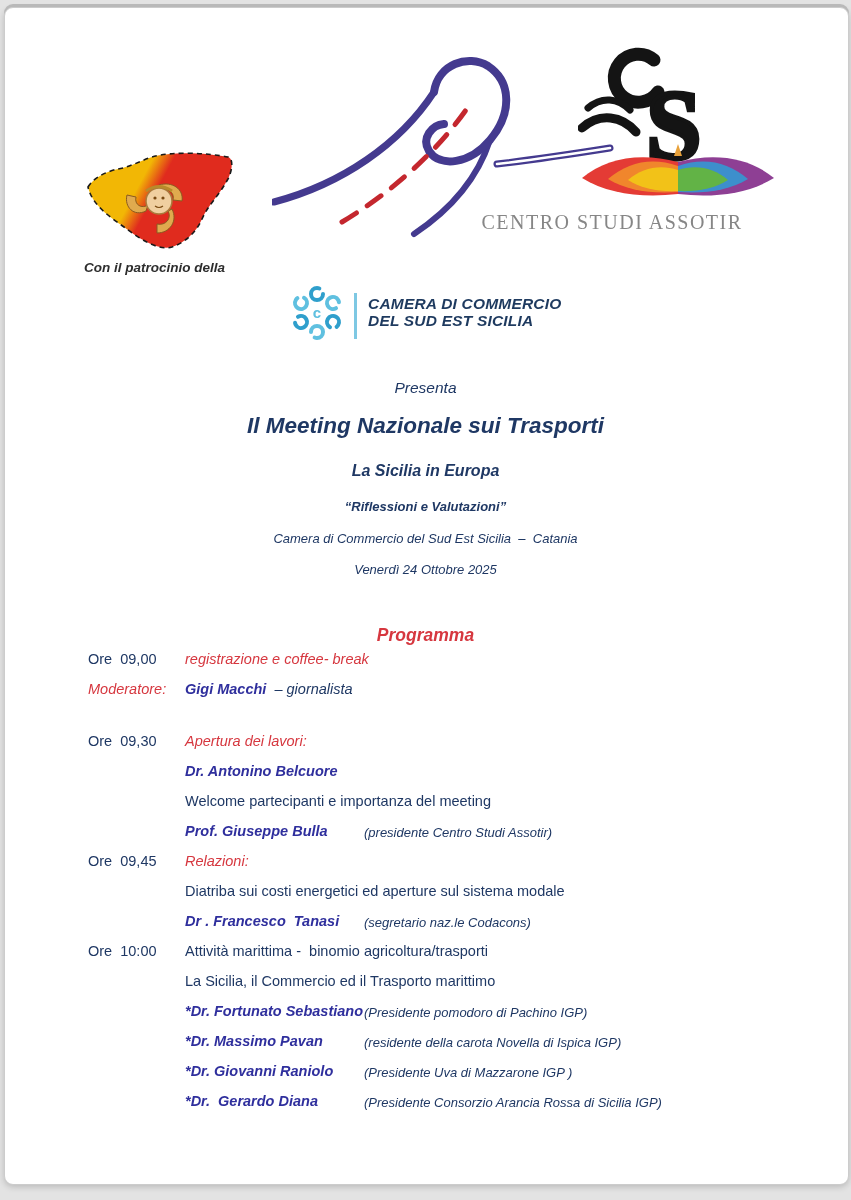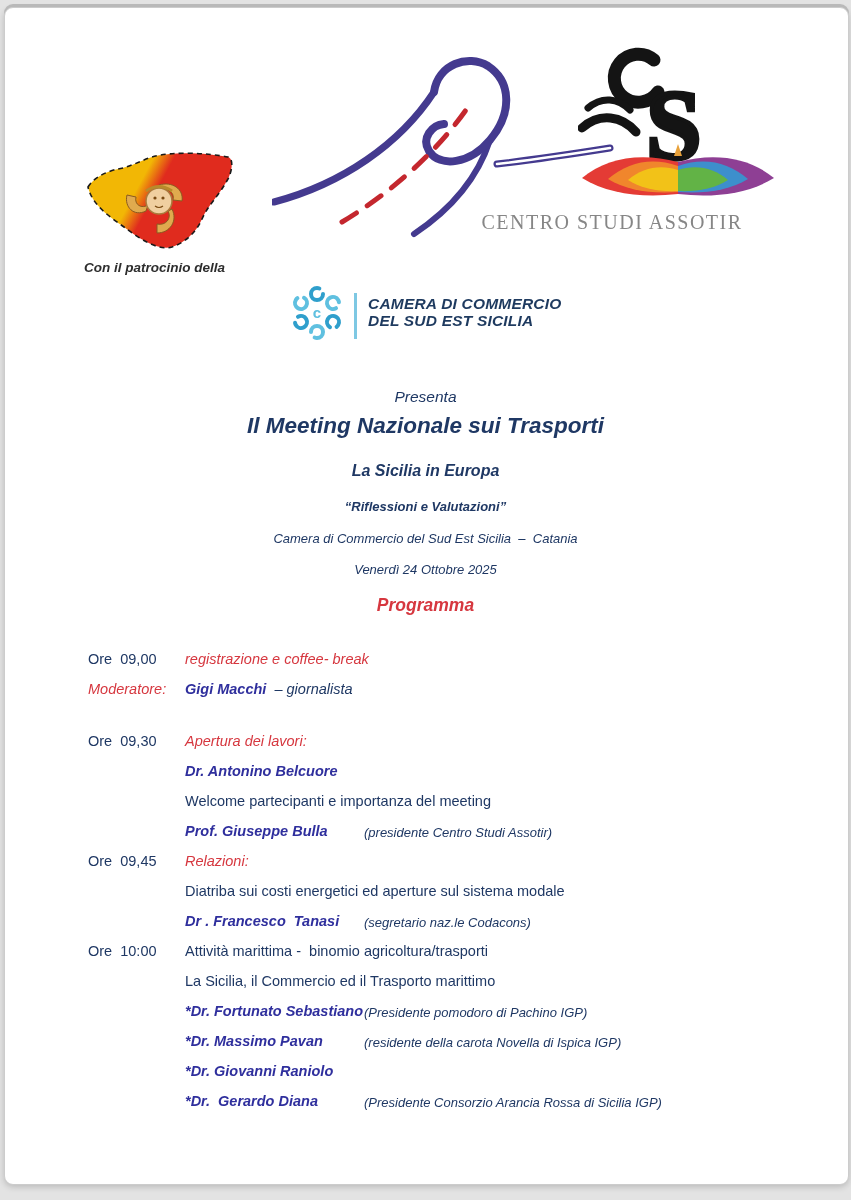--- a/index.html
+++ b/index.html
@@ -20,27 +20,27 @@
   .patrocinio{left:84px;top:260px;font-size:13.5px;font-weight:bold;font-style:italic;color:#2d2d2d;}
   .centro-studi{left:452px;top:211px;width:320px;text-align:center;
     font-family:"Liberation Serif",serif;font-size:20px;color:#868686;letter-spacing:1.5px;}
 
   
   .camera-sep{left:354px;top:293px;width:3px;height:46px;background:#7ec8e3;}
   .camera-text{left:368px;top:295px;color:#1e3a5f;font-size:15.5px;font-weight:bold;line-height:17px;letter-spacing:.2px;font-style:italic;}
 
   
   .cline{left:0;right:0;text-align:center;color:#1f3864;}
-  .presenta{top:379px;font-size:15.5px;font-style:italic;margin-top:9px;}
+  .presenta{top:379px;font-size:15.5px;font-style:italic;}
   .title{top:413px;font-size:22.5px;font-weight:bold;font-style:italic;}
   .subtitle{top:462px;font-size:16px;font-weight:bold;font-style:italic;}
   .quote{top:499px;font-size:13px;font-weight:bold;font-style:italic;}
   .venue{top:531px;font-size:13px;font-style:italic;}
   .date{top:562px;font-size:13px;font-style:italic;}
-  .programma{top:595px;font-size:17.5px;font-weight:bold;font-style:italic;color:#d6373f;}
+  .programma{top:625px;font-size:17.5px;font-weight:bold;font-style:italic;color:#d6373f;}
 
   
   #program{left:88px;top:645px;width:690px;font-size:14.5px;}
   .prow{position:relative;height:30px;line-height:21px;}
   .prow.gap{margin-top:22px;}
   .col-time{position:absolute;left:0;top:4px;white-space:pre;}
   .col-main{position:absolute;left:97px;top:4px;white-space:pre;}
   .col-paren{position:absolute;left:276px;top:5px;font-size:13px;font-style:italic;color:#1f3864;white-space:pre;}
   .navy{color:#1f3864;}
   .navy-i{color:#1f3864;font-style:italic;}
@@ -190,19 +190,20 @@
       <span class="col-paren">(Presidente pomodoro di Pachino IGP)</span>
     </div>
     <div class="prow">
       <span class="col-time navy"></span>
       <span class="col-main"><span class="seg name">*Dr. Massimo Pavan</span></span>
       <span class="col-paren">(residente della carota Novella di Ispica IGP)</span>
     </div>
     <div class="prow">
       <span class="col-time navy"></span>
       <span class="col-main"><span class="seg name">*Dr. Giovanni Raniolo</span></span>
+      <span class="col-paren">(Presidente Uva di Mazzarone IGP )</span>
     </div>
     <div class="prow">
       <span class="col-time navy"></span>
       <span class="col-main"><span class="seg name">*Dr.  Gerardo Diana</span></span>
       <span class="col-paren">(Presidente Consorzio Arancia Rossa di Sicilia IGP)</span>
     </div>
   </div>
 
 </body></html>

